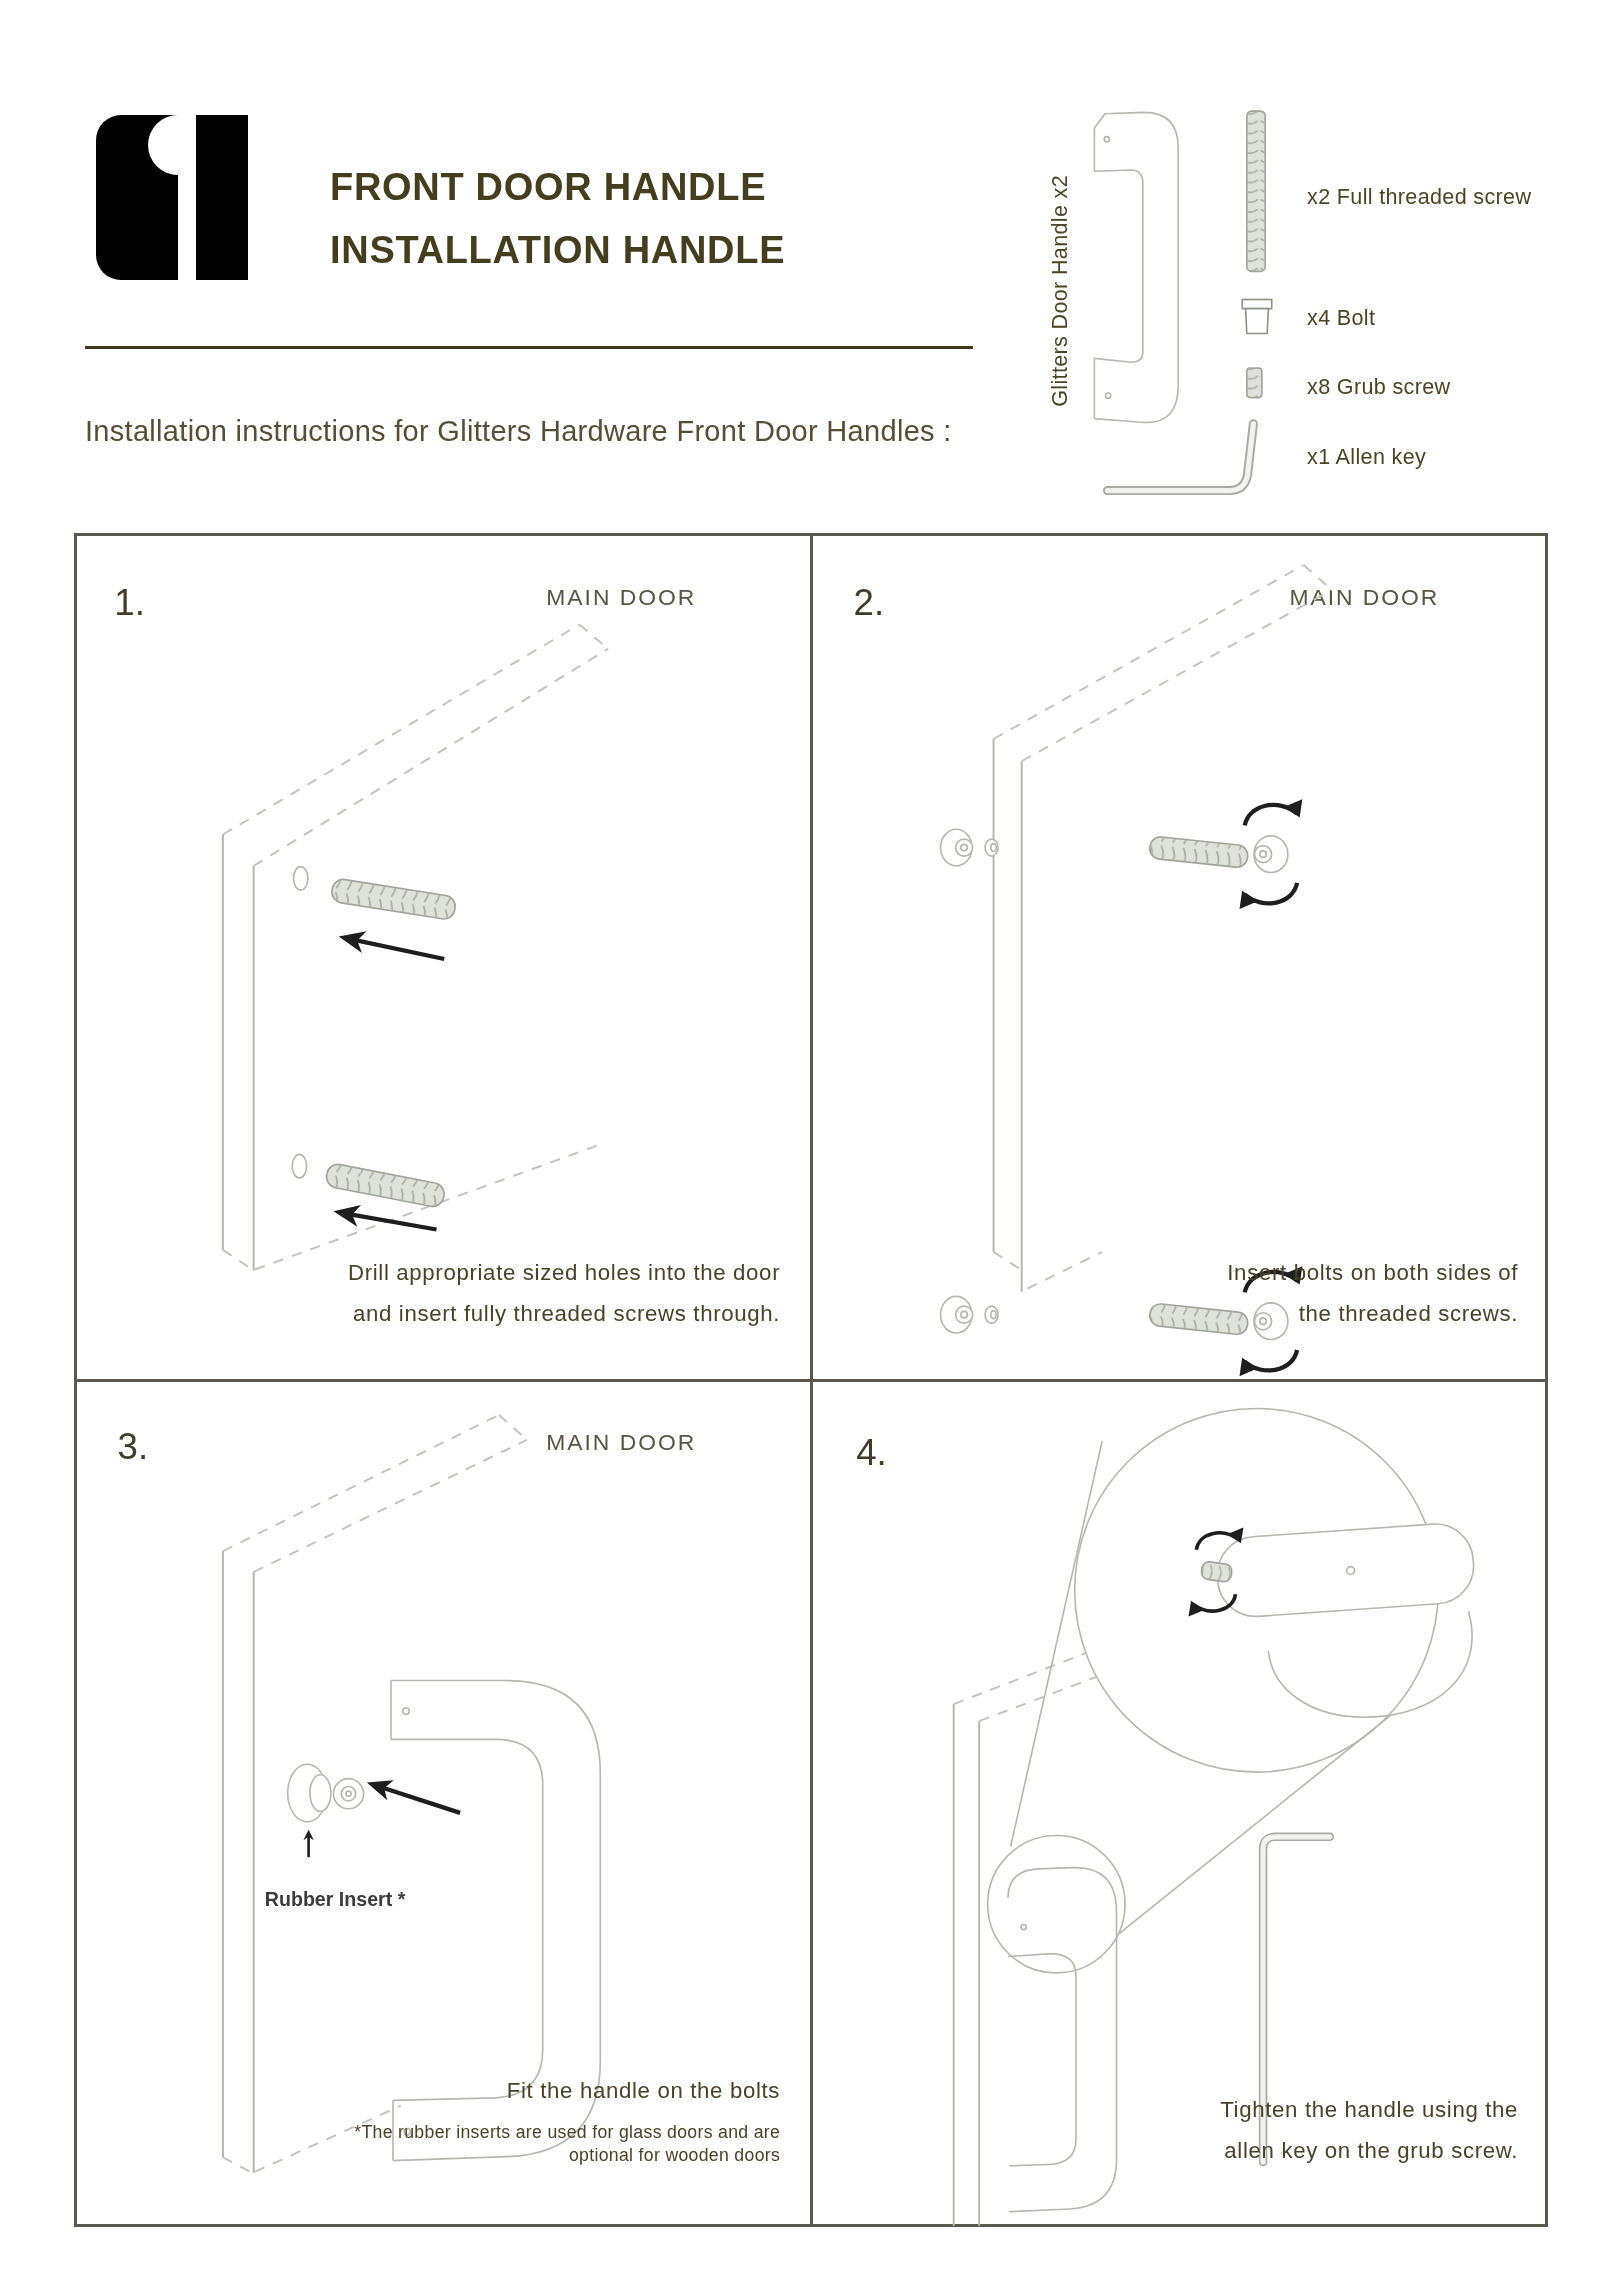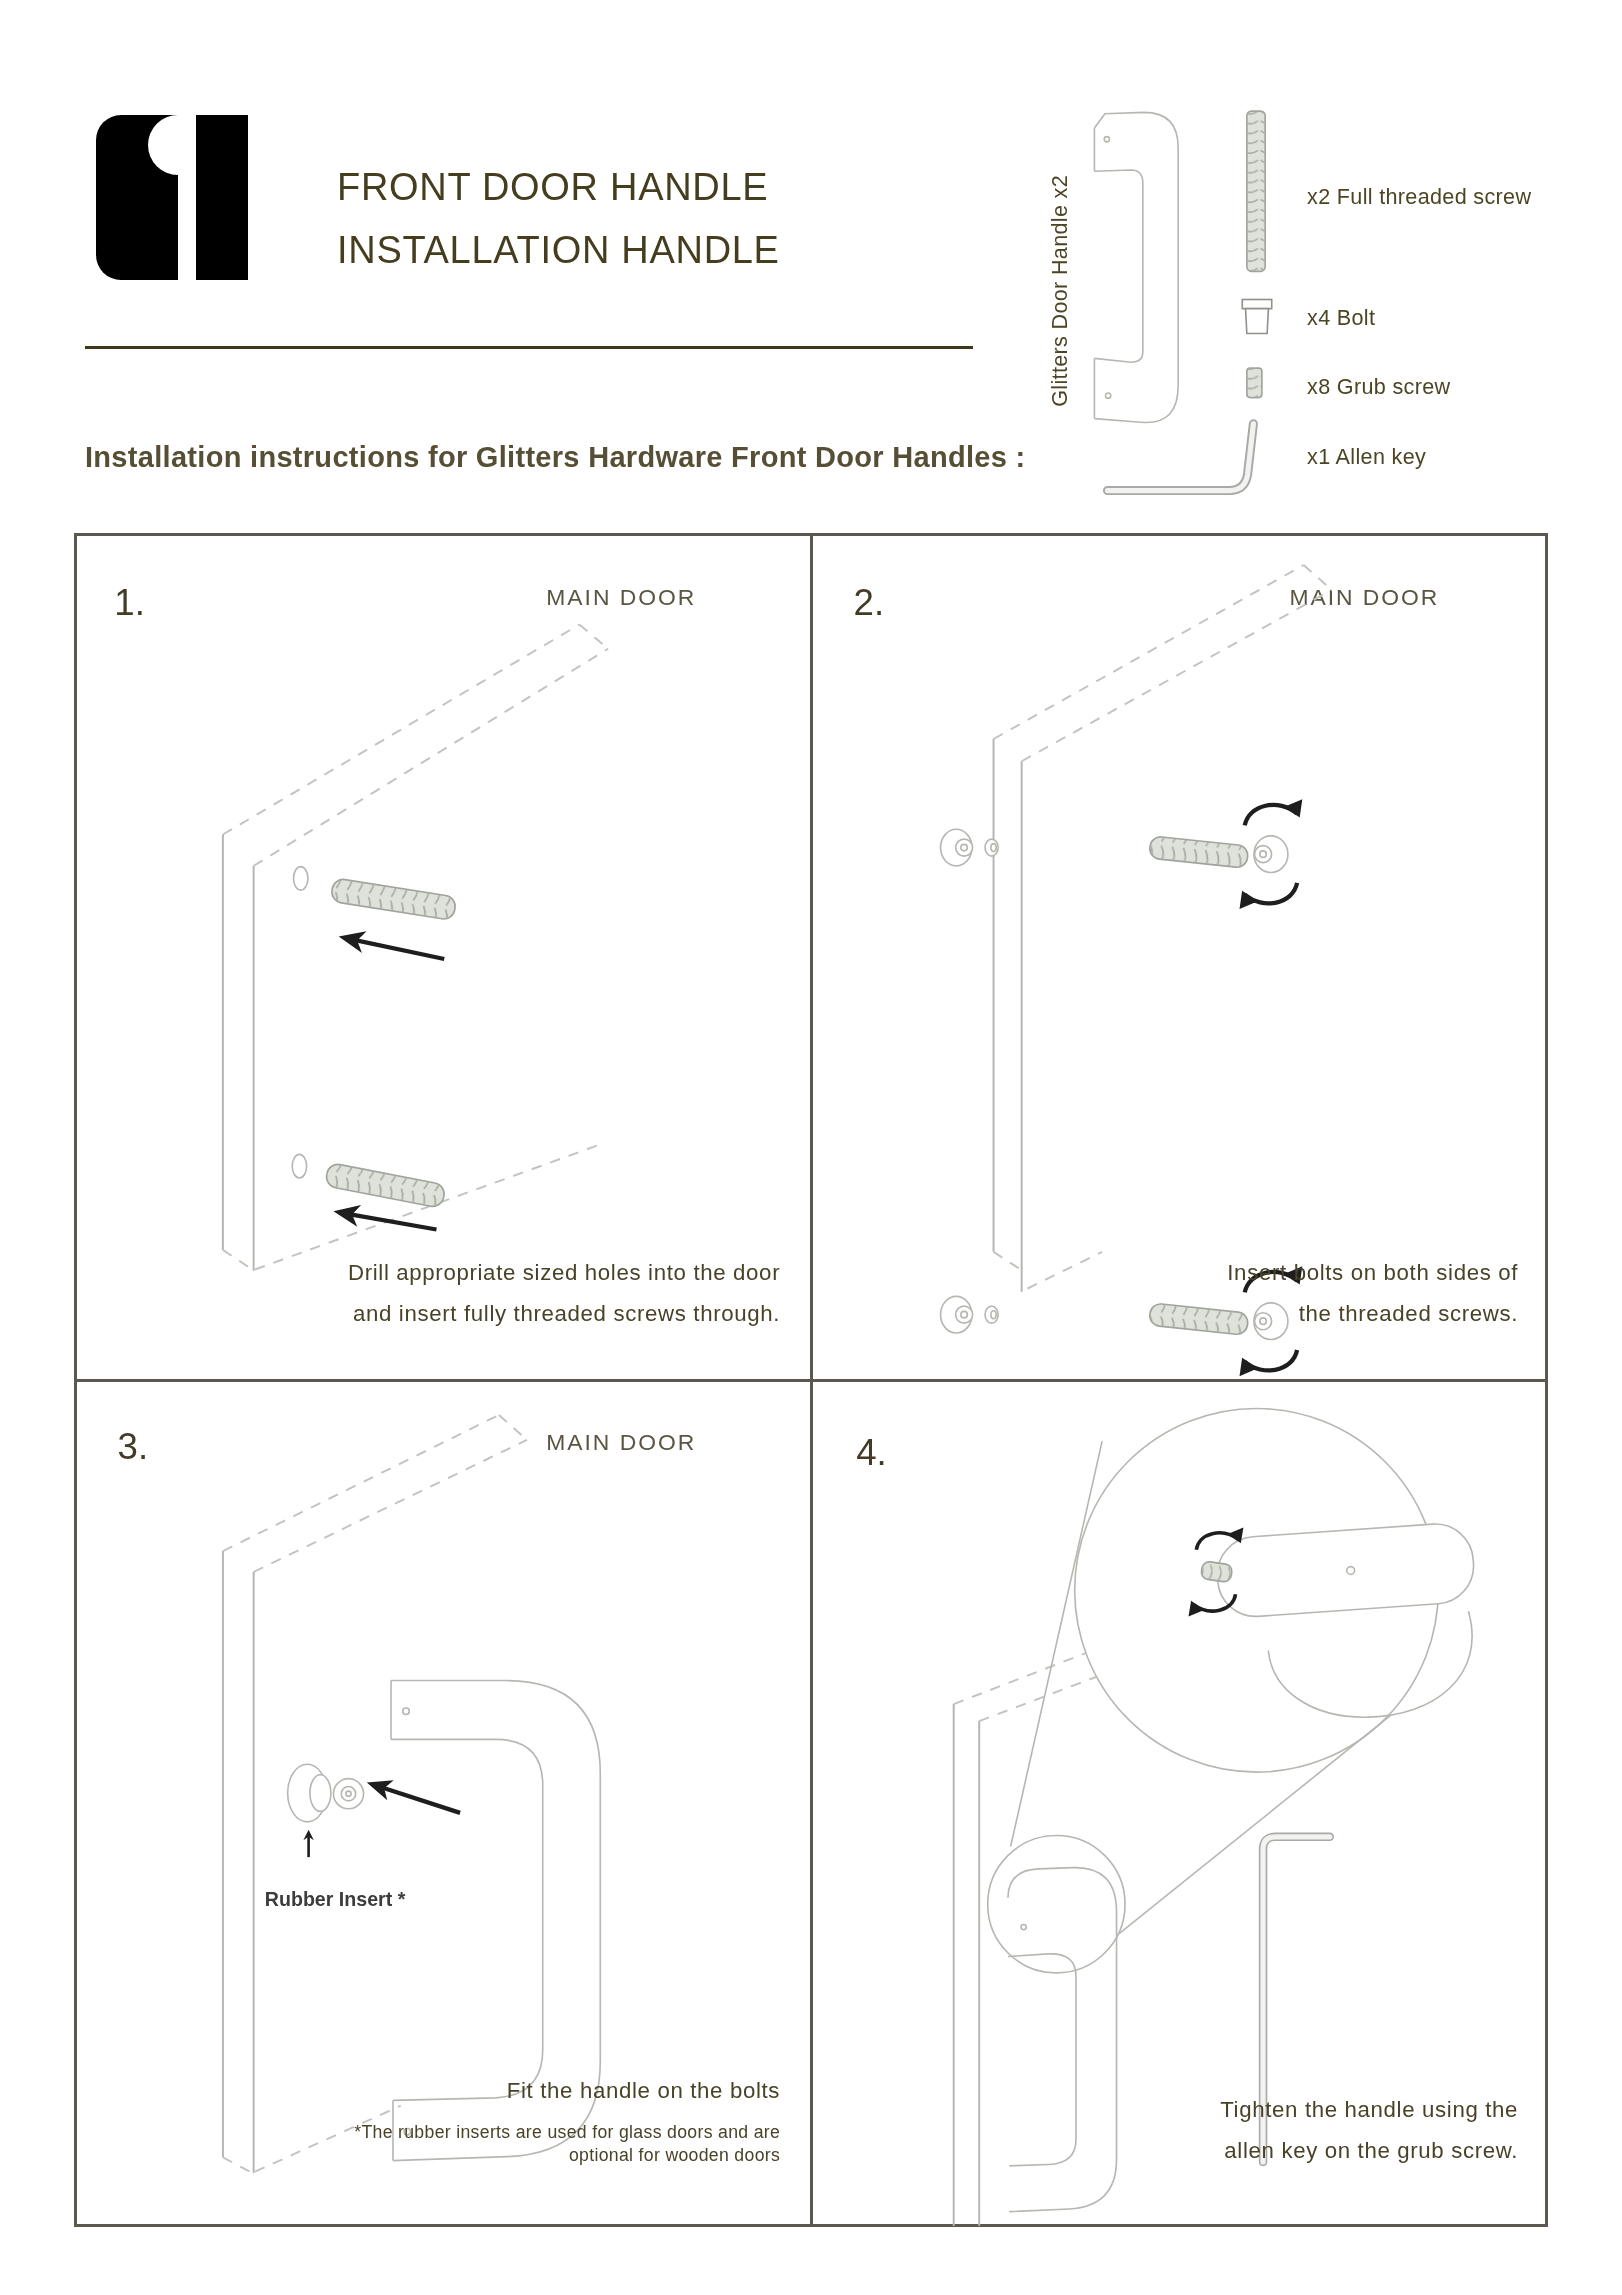--- a/index.html
+++ b/index.html
@@ -6,23 +6,23 @@
   html,body { background:#ffffff; }
   body { width:1623px; height:2295px; position:relative; font-family:"Liberation Sans", sans-serif; color:#453e1e; }
   .page { position:absolute; inset:0; background:#fff; overflow:hidden; }
 
   
   .logo { position:absolute; left:96px; top:115px; width:152px; height:165px; }
   .logo-left { position:absolute; left:0; top:0; width:82px; height:165px; background:#000; border-radius:25px 0 0 25px; }
   .logo-notch { position:absolute; left:52px; top:0px; width:60px; height:60px; background:#fff; border-radius:50%; }
   .logo-bar { position:absolute; left:100px; top:0; width:52px; height:165px; background:#000; }
 
-  .title { position:absolute; left:337px; top:156px; font-size:38px; font-weight:400; letter-spacing:0.7px; color:#453e1e; line-height:63px; }
+  .title { position:absolute; left:330px; top:156px; font-size:38px; font-weight:700; letter-spacing:0.7px; color:#453e1e; line-height:63px; }
   .hrule { position:absolute; left:85px; top:346px; width:888px; height:2.6px; background:#40391c; }
-  .subtitle { position:absolute; left:85px; top:441px; font-size:29px; font-weight:700; letter-spacing:0.3px; color:#564f35; }
+  .subtitle { position:absolute; left:85px; top:415px; font-size:29px; font-weight:400; letter-spacing:0.3px; color:#564f35; }
 
   
   .parts-svg { position:absolute; left:1021px; top:98px; }
 
   
   .grid { position:absolute; left:74px; top:533px; width:1474px; height:1694px; border:3.3px solid #5b584f; background:#fff; }
   .vdiv { position:absolute; left:733px; top:0; width:2.6px; height:1688px; background:#5b584f; }
   .hdiv { position:absolute; left:0; top:843px; width:1468px; height:2.6px; background:#5b584f; }
   .panel { position:absolute; }
   .p1 { left:0; top:0; }

